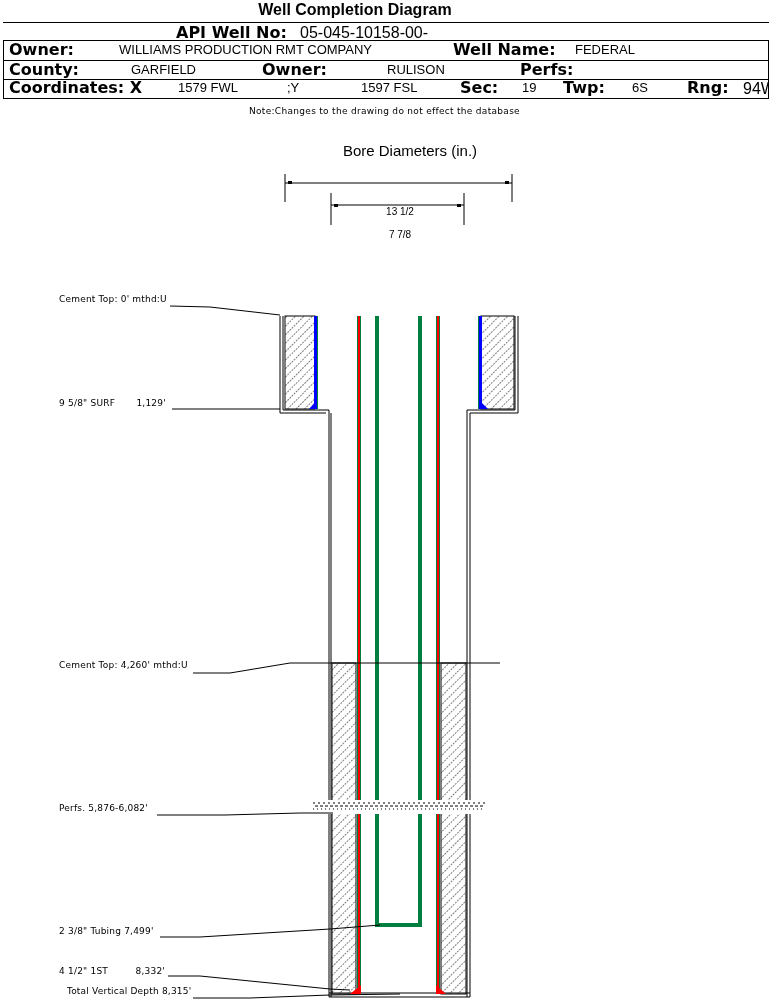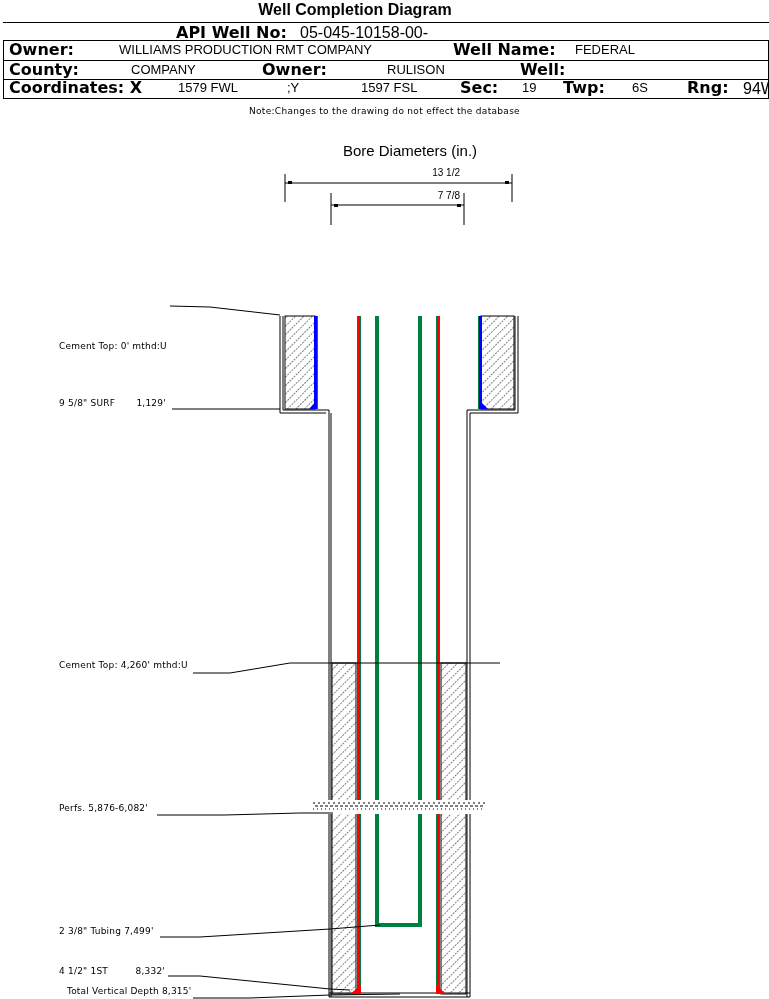--- a/index.html
+++ b/index.html
@@ -3,21 +3,21 @@
 <meta charset="utf-8">
 <style>
   html, body { margin:0; padding:0; background:#ffffff; }
   body { width:769px; height:999px; position:relative; overflow:hidden; font-family:"Liberation Sans", sans-serif; color:#000; }
   .title { position:absolute; left:0; top:1px; width:710px; text-align:center; font-weight:bold; font-size:16px; }
   .hdr { position:absolute; left:3px; width:766px; border-top:1px solid #000; }
   .lbl { position:absolute; font-weight:bold; font-size:16px; line-height:18px; white-space:nowrap; font-family:"DejaVu Sans", sans-serif; }
   .val { position:absolute; font-size:13px; line-height:18px; white-space:nowrap; }
   .note { position:absolute; top:106px; left:0; width:769px; text-align:center; font-size:9px; font-family:"DejaVu Sans", sans-serif; letter-spacing:0.3px; }
   .bore-title { position:absolute; top:142px; left:300px; width:220px; text-align:center; font-size:15px; }
-  .dim-text { position:absolute; font-size:10px; text-align:right; }
+  .dim-text { position:absolute; font-size:10px; text-align:center;margin-top:39px; }
   .ann { position:absolute; font-size:9px; font-family:"DejaVu Sans", sans-serif; white-space:nowrap; letter-spacing:0.2px; }
   svg { position:absolute; left:0; top:0; }
 </style>
 </head>
 <body>
 
 <div class="title">Well Completion Diagram</div>
 
 <div class="hdr" style="top:22px;"></div>
 <div class="hdr" style="top:40px;"></div>
@@ -29,44 +29,44 @@
 
 <span class="lbl" style="left:176px;top:24px;">API Well No:</span>
 <span class="val" style="left:300px;top:24px;font-size:16px;">05-045-10158-00-</span>
 
 <span class="lbl" style="left:9px;top:41px;text-align:center;">Owner:</span>
 <span class="val" style="left:119px;top:41px;">WILLIAMS PRODUCTION RMT COMPANY</span>
 <span class="lbl" style="left:453px;top:41px;">Well Name:</span>
 <span class="val" style="left:575px;top:41px;">FEDERAL</span>
 
 <span class="lbl" style="left:9px;top:61px;">County:</span>
-<span class="val" style="left:131px;top:61px;">COMPANY</span>
+<span class="val" style="left:131px;top:61px;">GARFIELD</span>
 <span class="lbl" style="left:262px;top:61px;">Owner:</span>
 <span class="val" style="left:387px;top:61px;">RULISON</span>
-<span class="lbl" style="left:520px;top:61px;">Well:</span>
+<span class="lbl" style="left:520px;top:61px;">Perfs:</span>
 <span class="val" style="left:580px;top:61px;"></span>
 
 <span class="lbl" style="left:9px;top:79px;">Coordinates: X</span>
 <span class="val" style="left:178px;top:79px;">1579 FWL</span>
 <span class="val" style="left:287px;top:79px;">;Y</span>
 <span class="val" style="left:361px;top:79px;">1597 FSL</span>
 <span class="lbl" style="left:460px;top:79px;">Sec:</span>
 <span class="val" style="left:522px;top:79px;">19</span>
 <span class="lbl" style="left:563px;top:79px;">Twp:</span>
 <span class="val" style="left:632px;top:79px;">6S</span>
 <span class="lbl" style="left:687px;top:79px;">Rng:</span>
 <span class="val" style="left:743px;top:80px;font-size:16px;">94W</span>
 
 <div class="note">Note:Changes to the drawing do not effect the database</div>
 
 <div class="bore-title">Bore Diameters (in.)</div>
 <div class="dim-text" style="left:340px;top:167px;width:120px;">13 1/2</div>
 <div class="dim-text" style="left:340px;top:190px;width:120px;">7 7/8</div>
 
-<div class="ann" style="left:59px;top:294px;margin-top:47px;">Cement Top: 0' mthd:U</div>
+<div class="ann" style="left:59px;top:294px;">Cement Top: 0' mthd:U</div>
 <div class="ann" style="left:59px;top:398px;white-space:pre;">9 5/8" SURF       1,129'</div>
 <div class="ann" style="left:59px;top:660px;">Cement Top: 4,260' mthd:U</div>
 <div class="ann" style="left:59px;top:803px;">Perfs. 5,876-6,082'</div>
 <div class="ann" style="left:59px;top:926px;">2 3/8" Tubing 7,499'</div>
 <div class="ann" style="left:59px;top:966px;white-space:pre;">4 1/2" 1ST         8,332'</div>
 <div class="ann" style="left:59px;top:986px;margin-left:8px;">Total Vertical Depth 8,315'</div>
 
 <svg width="769" height="999">
   <defs>
     <pattern id="hatch" width="6" height="6" patternUnits="userSpaceOnUse" patternTransform="rotate(45)">

